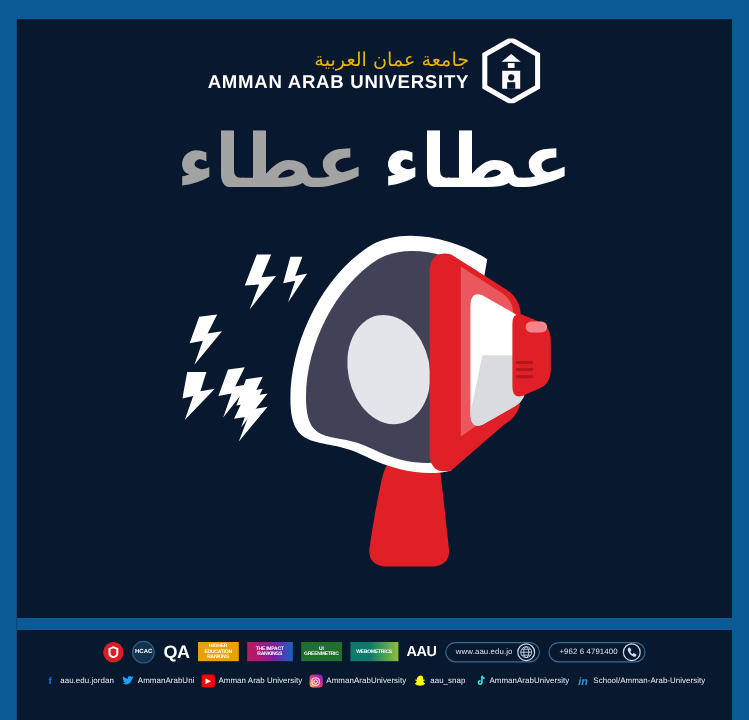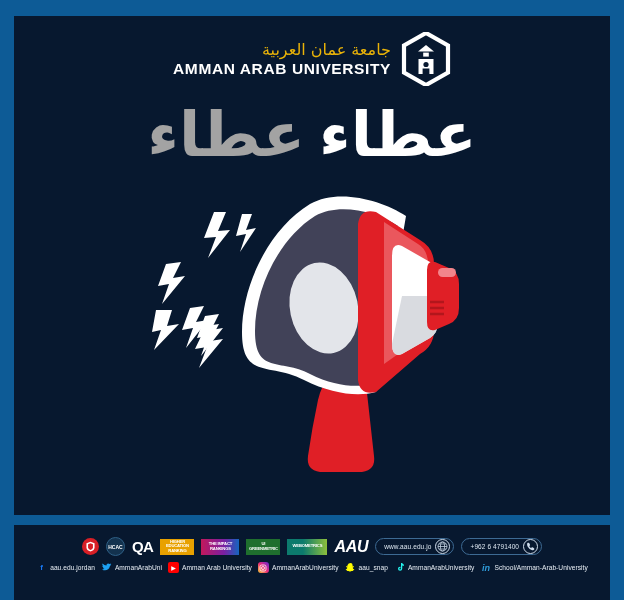--- a/index.html
+++ b/index.html
@@ -57,34 +57,34 @@
   }
 
   
   .footer{
     position:absolute;left:14px;right:14px;top:525px;bottom:0;
     background:#07182f;
     box-sizing:border-box;
     padding:6px 8px 0 8px;
   }
   .accred-row{
-    display:flex;align-items:flex-end;justify-content:center;gap:7px;height:24px;
+    display:flex;align-items:center;justify-content:center;gap:7px;height:24px;
   }
   .badge{height:17px;display:flex;align-items:center;}
   .b-circle{
     width:17px;height:17px;border-radius:50%;display:flex;align-items:center;
     justify-content:center;font-size:5px;color:#fff;font-weight:bold;
   }
   .b-rect{
     height:16px;display:flex;align-items:center;justify-content:center;
     font-size:4.2px;font-weight:bold;color:#fff;letter-spacing:-.2px;
     line-height:1.05;text-align:center;padding:0 2px;box-sizing:border-box;
   }
   .qa-text{color:#fff;font-size:15px;font-weight:bold;letter-spacing:-.5px;}
-  .aau-text{color:#fff;font-size:16px;font-weight:bold;letter-spacing:-.3px;font-style:italic;}
+  .aau-text{color:#fff;font-size:12px;font-weight:bold;letter-spacing:-.3px;}
   .pill{
     display:flex;align-items:center;gap:4px;border:1px solid #3d6a93;
     border-radius:11px;height:17px;padding:0 3px 0 8px;box-sizing:border-box;
   }
   .pill span.t{color:#dce6f0;font-size:6.5px;letter-spacing:.1px;white-space:nowrap;}
   .pill .ico{
     width:13px;height:13px;border-radius:50%;border:1px solid #cfdceb;
     display:flex;align-items:center;justify-content:center;flex:0 0 auto;
   }
   .social-row{

